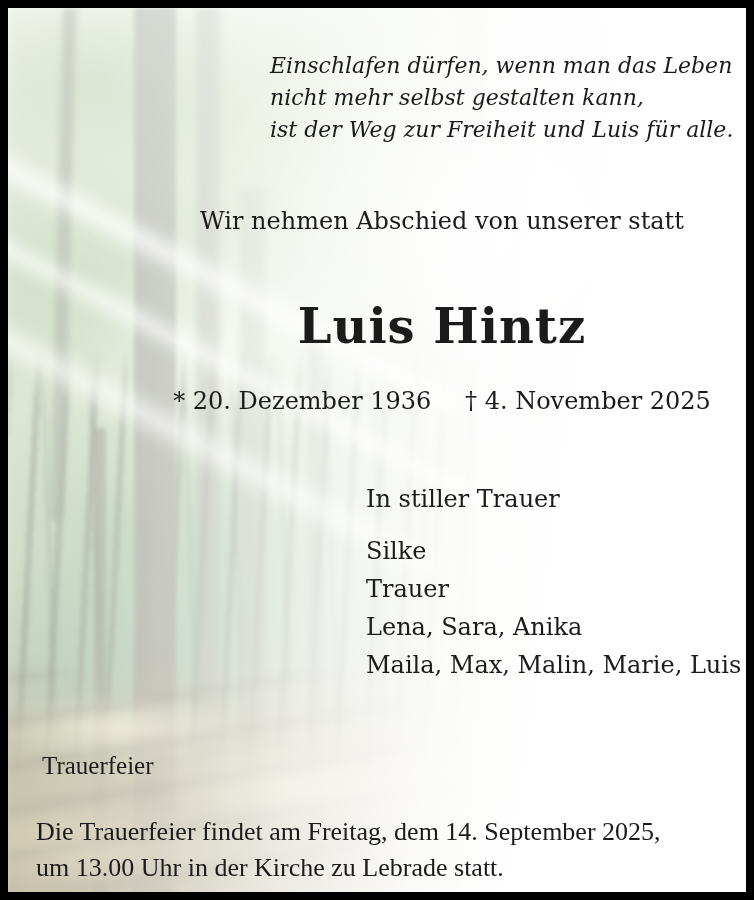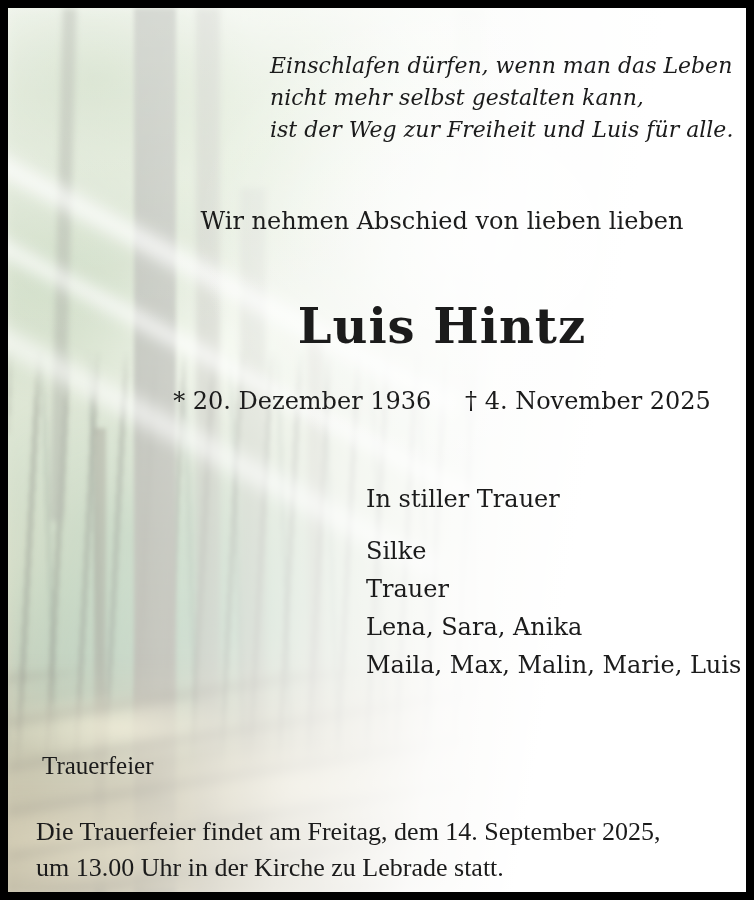--- a/index.html
+++ b/index.html
@@ -115,21 +115,21 @@
     <div class="wash"></div>
   </div>
 
   <div class="txt quote">
     <div>Einschlafen dürfen, wenn man das Leben</div>
     <div>nicht mehr selbst gestalten kann,</div>
     <div>ist der Weg zur Freiheit und Luis für alle.</div>
   </div>
 
   <div class="txt intro">
-    <div>Wir nehmen Abschied von lieben lieben</div>
+    <div>Wir nehmen Abschied von unserer statt</div>
   </div>
 
   <div class="txt name">Luis Hintz</div>
 
   <div class="txt dates">
     <span class="birth">* 20. Dezember 1936</span>
     <span class="death">† 4. November 2025</span>
   </div>
 
   <div class="txt trauer">In stiller Trauer</div>

